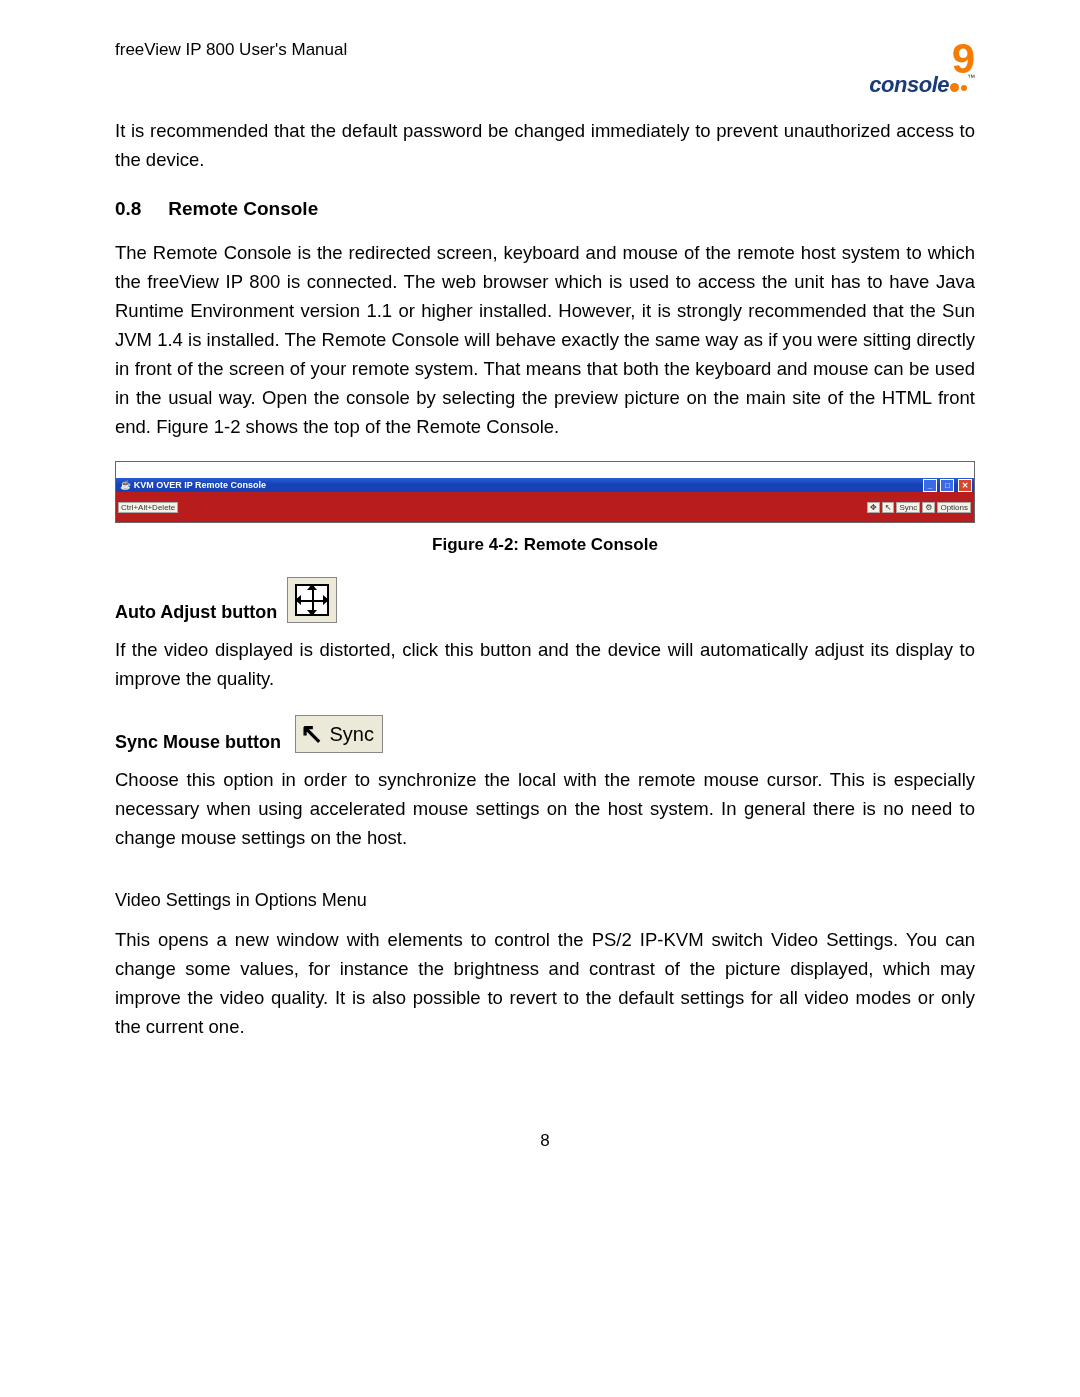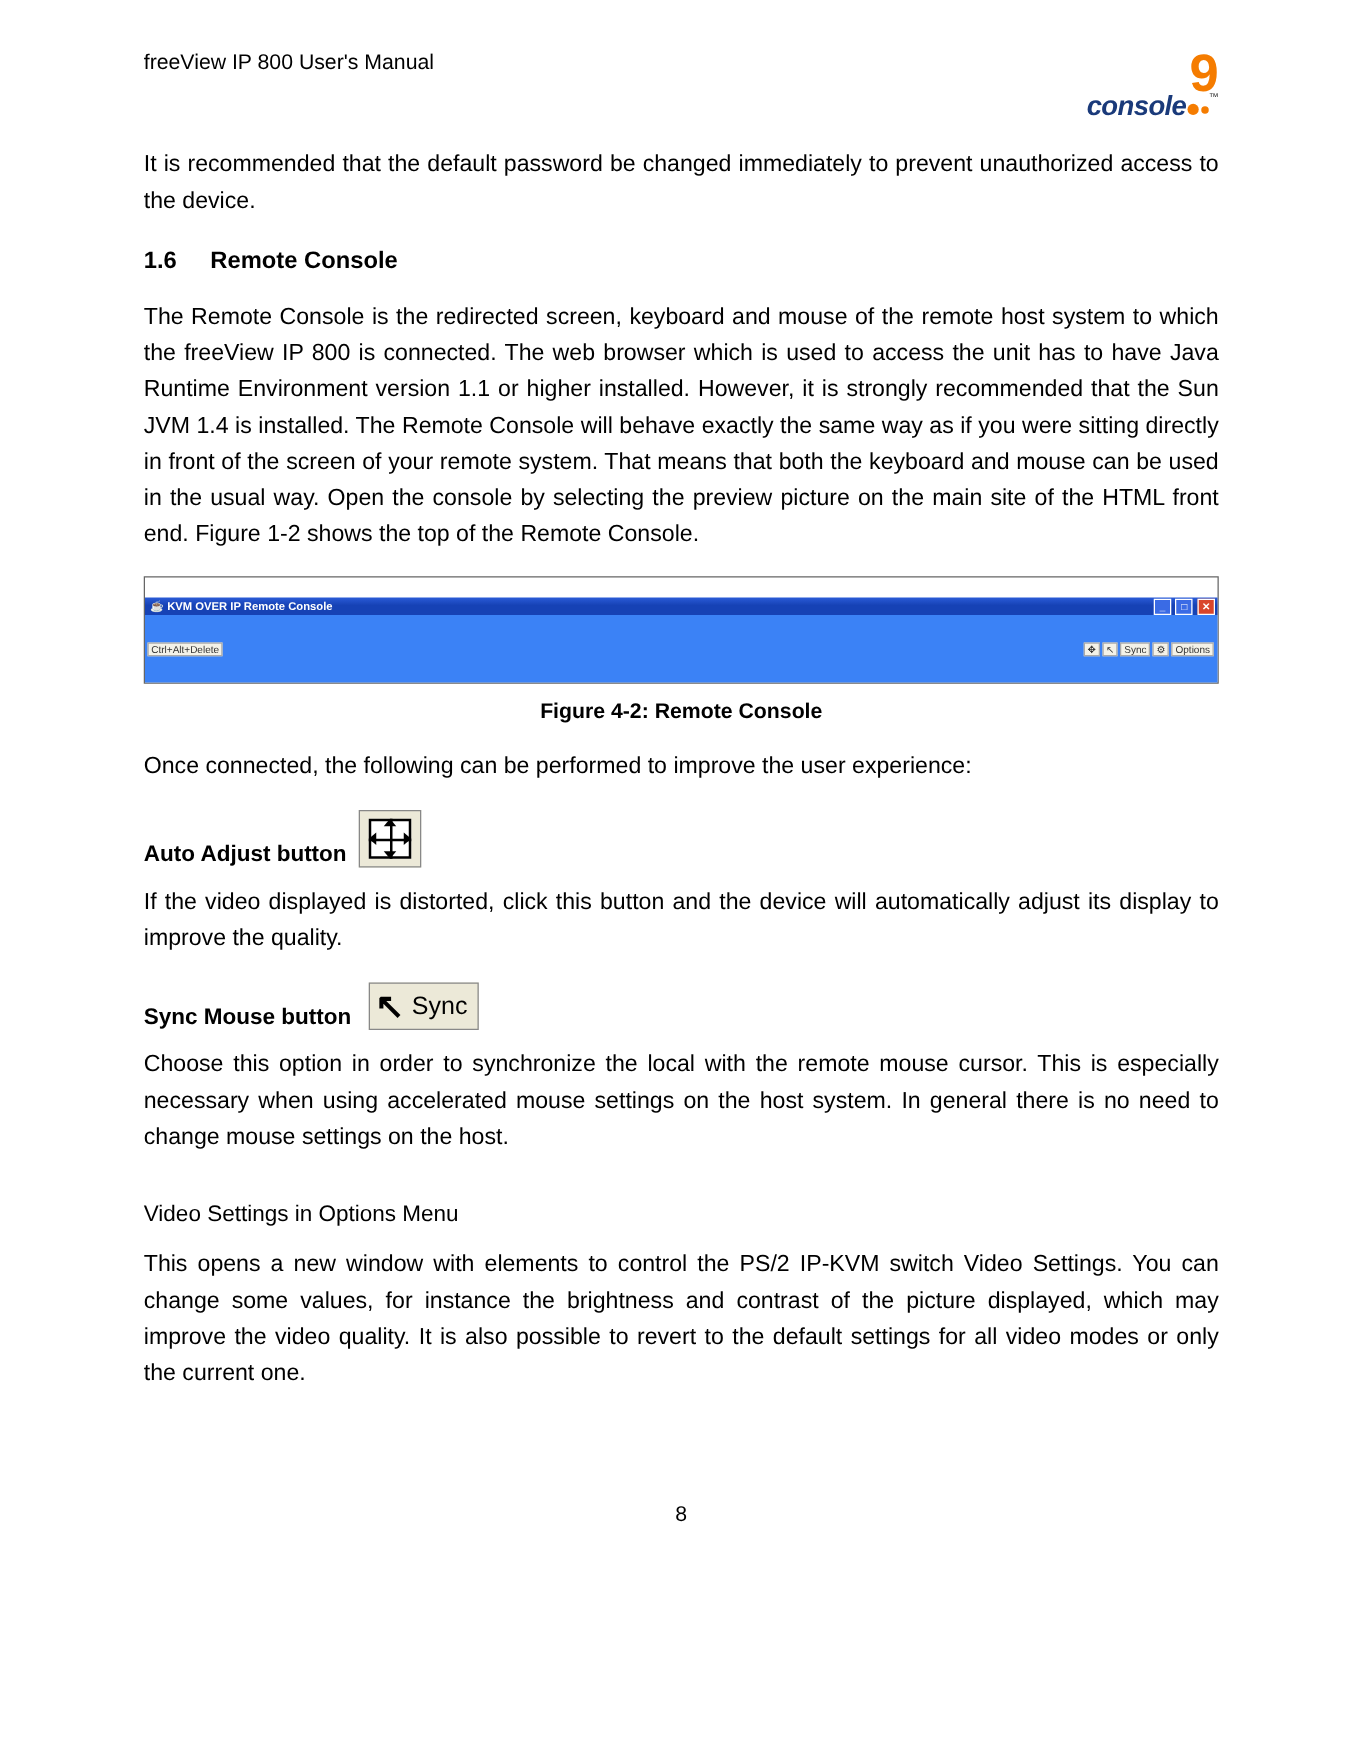--- a/index.html
+++ b/index.html
@@ -97,22 +97,22 @@
     border: 1px solid #fff;
   }
   .win-min { background: #3a6be5; color:#fff; }
   .win-max { background: #3a6be5; color:#fff; }
   .win-close { background: #d9452b; color:#fff; }
   .toolbar {
     display: flex;
     justify-content: space-between;
     align-items: center;
     height: 30px;
-    background: #3b82f6;
-    padding: 12px 2px;
+    background: #b91c1c;
+    padding: 0 2px;
     font-size: 8px;
     color: #333;
   }
   .toolbar .left span, .toolbar .right span {
     border: 1px solid #aaa;
     padding: 0 2px;
     background: #f4f2e8;
     margin-right: 1px;
   }
   .toolbar .right { display:flex; align-items:center; gap:1px; }
@@ -207,21 +207,21 @@
       <span class="nine">9</span>
       <span>
         <span class="brand">console</span><span class="dot1"></span><span class="dot2"></span><span class="tm">™</span>
       </span>
     </div>
   </div>
 
   <p class="body">It is recommended that the default password be changed immediately to prevent unauthorized access to the device.</p>
 
   <h2 class="section">
-    <span class="sec-num">1.6</span>
+    <span class="sec-num">0.8</span>
     <span>Remote Console</span>
   </h2>
 
   <p class="body">The Remote Console is the redirected screen, keyboard and mouse of the remote host system to which the freeView IP 800 is connected. The web browser which is used to access the unit has to have Java Runtime Environment version 1.1 or higher installed. However, it is strongly recommended that the Sun JVM 1.4 is installed. The Remote Console will behave exactly the same way as if you were sitting directly in front of the screen of your remote system. That means that both the keyboard and mouse can be used in the usual way. Open the console by selecting the preview picture on the main site of the HTML front end. Figure 1-2 shows the top of the Remote Console.</p>
 
   <div class="figure-wrap">
     <div class="console-window">
       <div class="titlebar">
         <span>☕ <span>KVM OVER IP Remote Console</span></span>
         <span class="win-btns">
@@ -238,21 +238,20 @@
           <span>Sync</span>
           <span>⚙</span>
           <span>Options</span>
         </span>
       </div>
     </div>
   </div>
 
   <div class="caption">Figure 4-2: Remote Console</div>
 
-  <p class="body" style="text-align:left">Once connected, the following can be performed to improve the user experience:</p>
 
   <div class="icon-label-row">
     <span class="label">Auto Adjust button</span>
     <span class="autoadj-icon">
       <span class="inner">
         <span class="arrow n"></span>
           <span class="arrow s"></span>
           <span class="arrow e"></span>
           <span class="arrow w"></span>
       </span>

